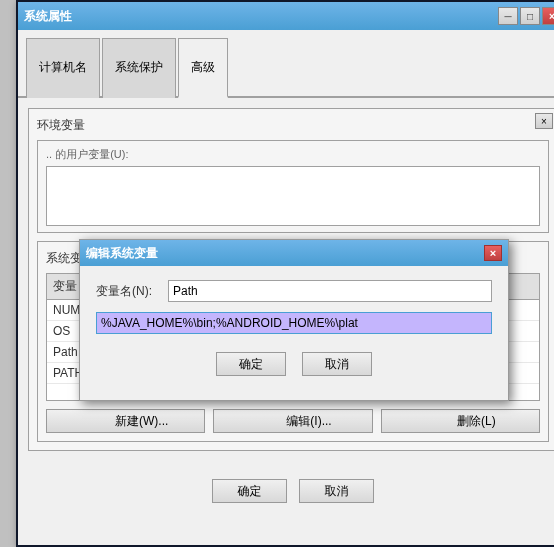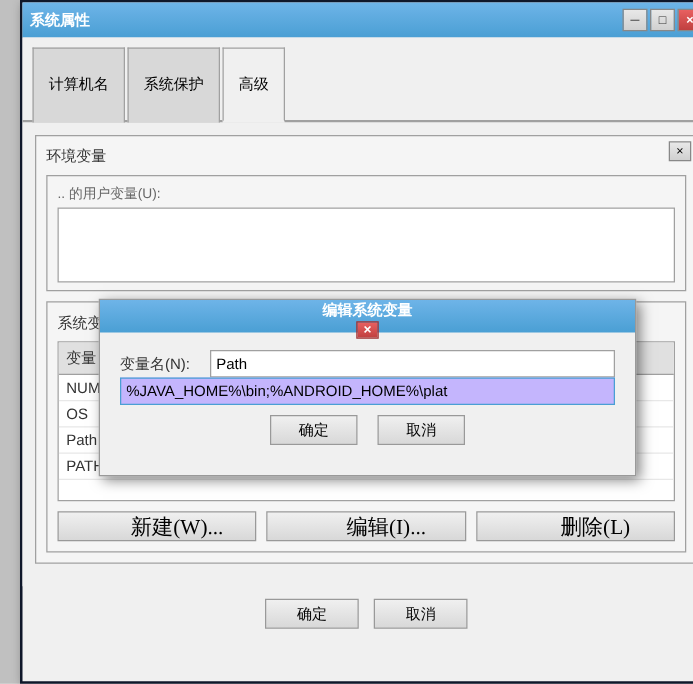--- a/index.html
+++ b/index.html
@@ -136,21 +136,20 @@
     .dialog-title-bar {
       background: linear-gradient(to bottom, #6eb4e8 0%, #4a9fd4 100%);
       height: 26px;
       display: flex;
       align-items: center;
       justify-content: space-between;
       padding: 0 6px;
       color: white;
       font-size: 12px;
       font-weight: bold;
-      flex-direction: column;
     }
 
     .dialog-close-btn {
       width: 18px;
       height: 16px;
       background: linear-gradient(to bottom, #e86060, #c04040);
       border: 1px solid #a03030;
       color: white;
       font-size: 11px;
       cursor: pointer;
@@ -159,20 +158,21 @@
       justify-content: center;
     }
 
     .dialog-content {
       padding: 14px 16px;
     }
 
     .form-row {
       display: flex;
       align-items: center;
+      margin-bottom: 10px;
     }
 
     .form-label {
       width: 72px;
       font-size: 12px;
       color: #333;
       flex-shrink: 0;
     }
 
     .form-input {
@@ -284,22 +284,22 @@
       gap: 8px;
       margin-top: 8px;
     }
 
     .env-btn {
       flex: 1;
       height: 24px;
       border: 1px solid #999;
       background: linear-gradient(to bottom, #f0f0f0, #d8d8d8);
       cursor: pointer;
-      font-size: 17px;
-      font-family: Liberation Serif, serif;
+      font-size: 12px;
+      font-family: Liberation Sans, sans-serif;
       padding-left: 32px;
     }
 
     
     .main-buttons {
       display: flex;
       justify-content: center;
       gap: 12px;
       padding: 10px 0 8px 0;
     }

